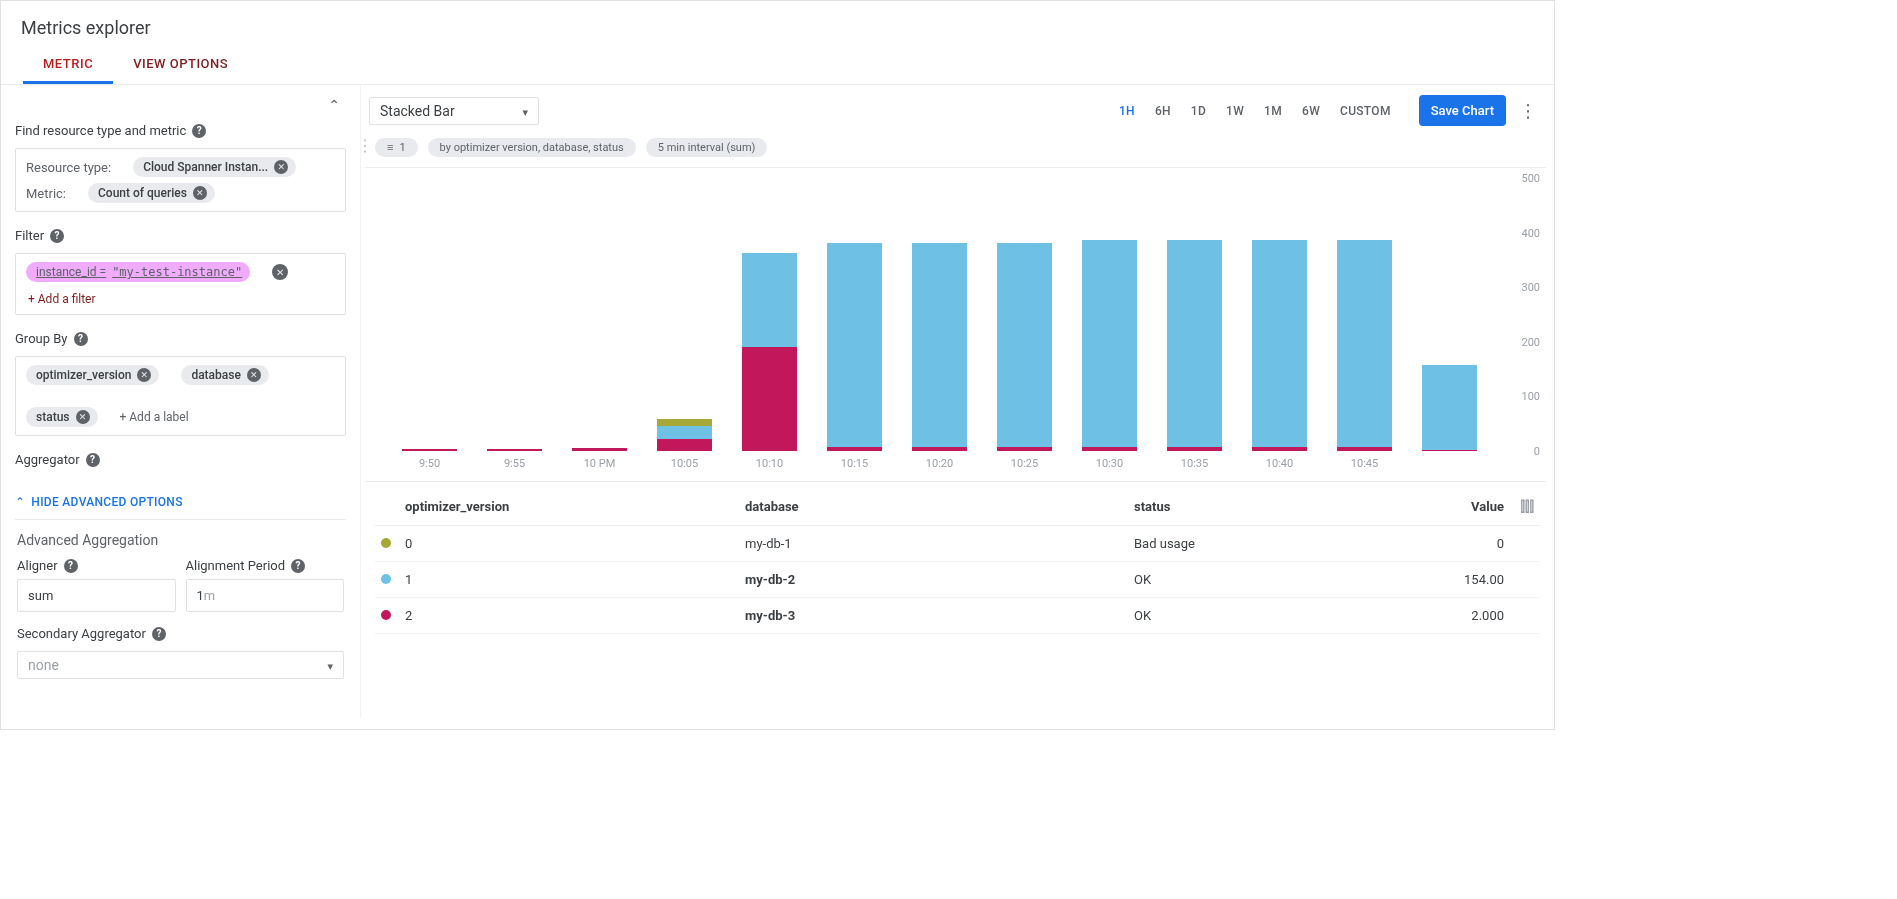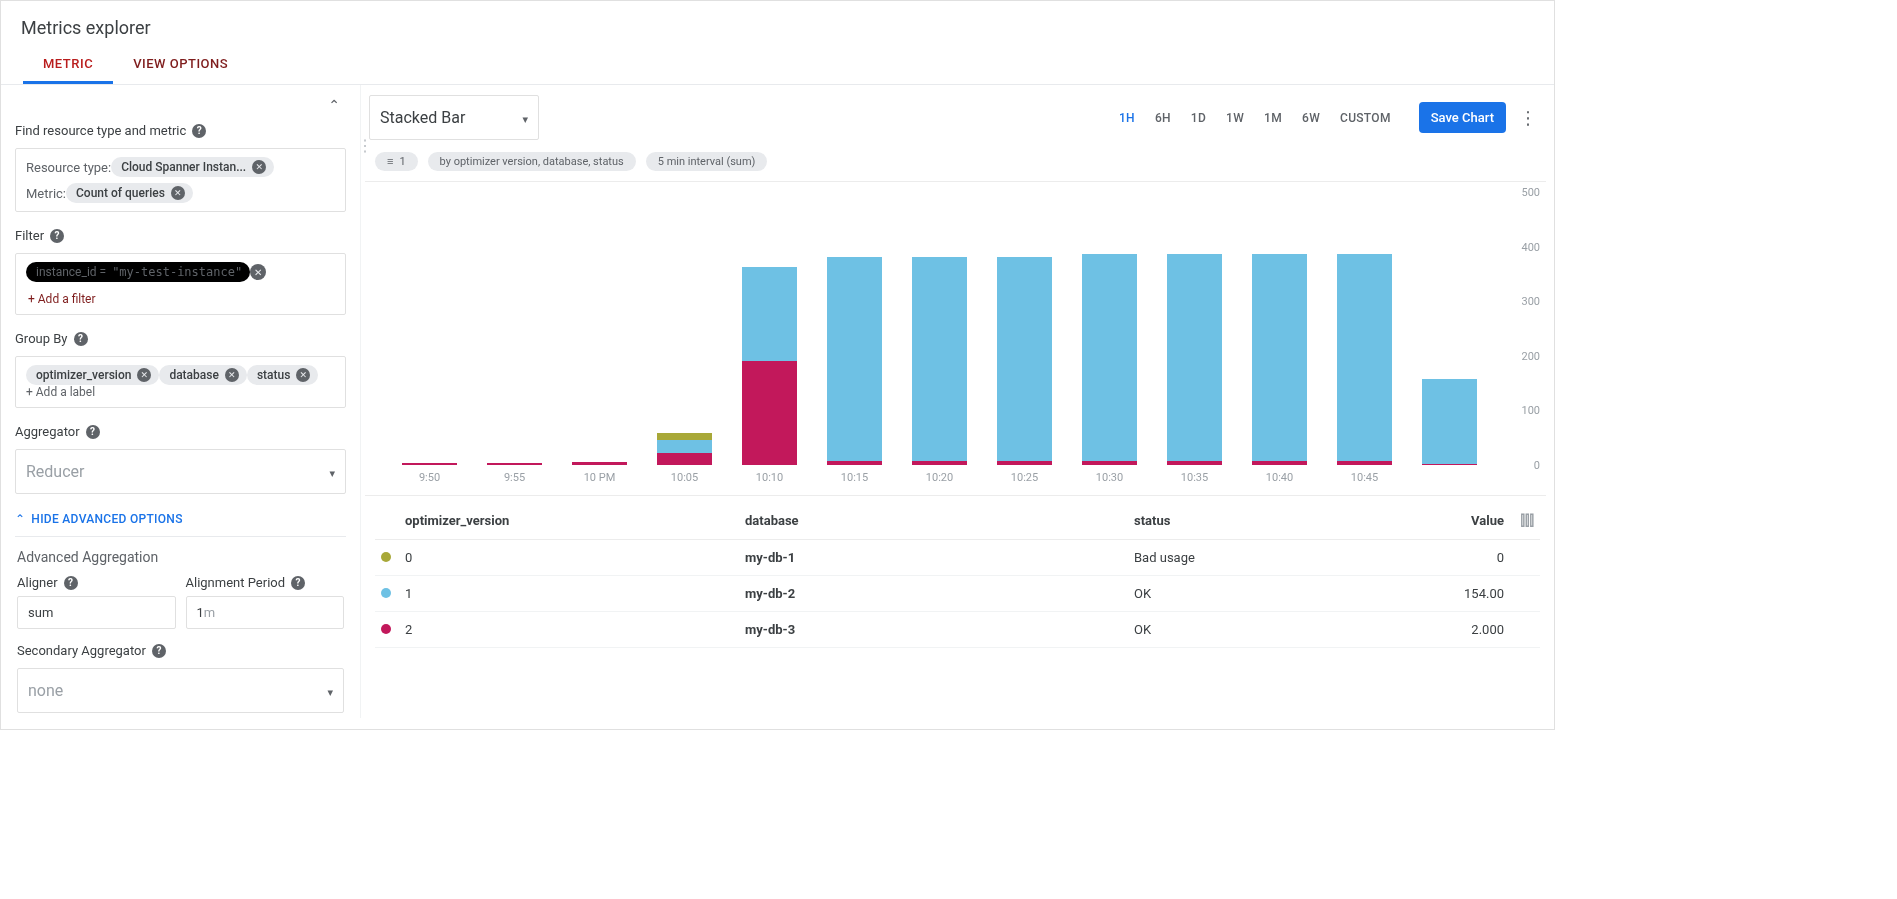--- a/index.html
+++ b/index.html
@@ -16,30 +16,30 @@
 
   
   .sidebar { width: 360px; flex: 0 0 360px; overflow-y: auto; padding: 6px 14px 14px 14px; border-right: 1px solid #f1f3f4; }
   .collapse-row { display: flex; justify-content: flex-end; padding: 6px 6px 8px 6px; }
   .caret-up::before { content: "⌃"; font-size: 14px; color: #5f6368; }
 
   .section-title { font-size: 13px; color: #3c4043; margin: 2px 0 10px 0; display: flex; align-items: center; gap: 6px; }
   .help-icon { display: inline-flex; width: 14px; height: 14px; border-radius: 50%; background: #5f6368; color: #fff; font-size: 10px; font-weight: 700; align-items: center; justify-content: center; line-height: 1; }
 
   .pill-box { border: 1px solid #e0e0e0; border-radius: 2px; padding: 8px 10px; display: flex; flex-direction: column; gap: 6px; }
-  .pill-row { display: flex; align-items: center; gap: 0; flex-wrap: wrap; }
+  .pill-row { display: flex; align-items: center; gap: 22px; flex-wrap: wrap; }
   .pill-label { color: #5f6368; font-size: 13px; }
   .chip { display: inline-flex; align-items: center; gap: 6px; background: #e8eaed; border-radius: 12px; padding: 3px 8px 3px 10px; font-size: 12px; color: #3c4043; font-weight: 500; }
-  .chip.light { background: #000000; font-weight: 400; color: #5f6368; }
+  .chip.light { background: #f0abfc; font-weight: 400; color: #5f6368; text-decoration: underline; }
   .chip .x { width: 14px; height: 14px; border-radius: 50%; background: #5f6368; color: #e8eaed; display: inline-flex; align-items: center; justify-content: center; font-size: 9px; line-height: 1; }
   .quoted { font-family: ui-monospace, Menlo, monospace; }
   .add-filter { color: #7f1d1d; font-size: 12px; padding: 4px 0 0 2px; }
   .add-label { color: #5f6368; font-size: 12px; }
 
-  .select { border: 1px solid #e0e0e0; border-radius: 2px; padding: 12px 10px; display: flex; justify-content: space-between; align-items: flex-end; color: #9aa0a6; font-size: 16px; cursor: pointer; background: #fff; width: 100%; }
+  .select { border: 1px solid #e0e0e0; border-radius: 2px; padding: 5px 10px; display: flex; justify-content: space-between; align-items: flex-end; color: #9aa0a6; font-size: 14px; cursor: pointer; background: #fff; width: 100%; }
   .select .tri::before { content: "▾"; color: #5f6368; font-size: 11px; }
 
   .adv-link { color: #1a73e8; font-size: 12px; font-weight: 500; letter-spacing: 0.3px; display: inline-flex; align-items: center; gap: 6px; padding: 4px 0 10px 0; cursor: pointer; }
   .adv-link .caret::before { content: "⌃"; font-size: 12px; }
 
   .adv-section { border-top: 1px solid #e8eaed; padding: 12px 2px 0 2px; }
   .adv-title { font-size: 14px; color: #5f6368; margin-bottom: 10px; }
   .adv-row { display: flex; gap: 10px; }
   .adv-col { flex: 1; display: flex; flex-direction: column; gap: 6px; }
   .input { border: 1px solid #e0e0e0; border-radius: 2px; padding: 8px 10px; display: flex; justify-content: flex-start; align-items: center; color: #3c4043; font-size: 13px; background: #fff; }
@@ -157,24 +157,20 @@
             <span class="x">✕</span>
           </span>
           <span class="add-label">+ Add a label</span>
         </div>
     </div>
 
     <div class="section-title" style="margin-top:16px">
       <span>Aggregator</span>
       <span class="help-icon">?</span>
     </div>
-    <div class="select">
-      <span>Reducer</span>
-      <span class="tri"></span>
-    </div>
 
     <div class="adv-link" style="margin-top:14px">
       <span class="caret"></span>
       <span>HIDE ADVANCED OPTIONS</span>
     </div>
 
     <div class="adv-section">
       <div class="adv-title">Advanced Aggregation</div>
       <div class="adv-row">
         <div class="adv-col">
@@ -323,21 +319,21 @@
         <div class="lc-ov">optimizer_version</div>
         <div class="lc-db">database</div>
         <div class="lc-status" style="font-weight:700">status</div>
         <div class="lc-value">Value</div>
         <div class="lc-cols">⫿⫿⫿</div>
       </div>
       <div id="legend-rows">
           <div class="legend-row">
             <div class="lc-dot"><span class="dot" style="background:#a8a838"></span></div>
             <div class="lc-ov">0</div>
-            <div class="lc-db" style="font-weight:700">my-db-1</div>
+            <div class="lc-db" style="font-weight:400">my-db-1</div>
             <div class="lc-status">Bad usage</div>
             <div class="lc-value">0</div>
             <div class="lc-cols"></div>
           </div>
           <div class="legend-row">
             <div class="lc-dot"><span class="dot" style="background:#6ec1e4"></span></div>
             <div class="lc-ov">1</div>
             <div class="lc-db" style="font-weight:700">my-db-2</div>
             <div class="lc-status">OK</div>
             <div class="lc-value">154.00</div>

